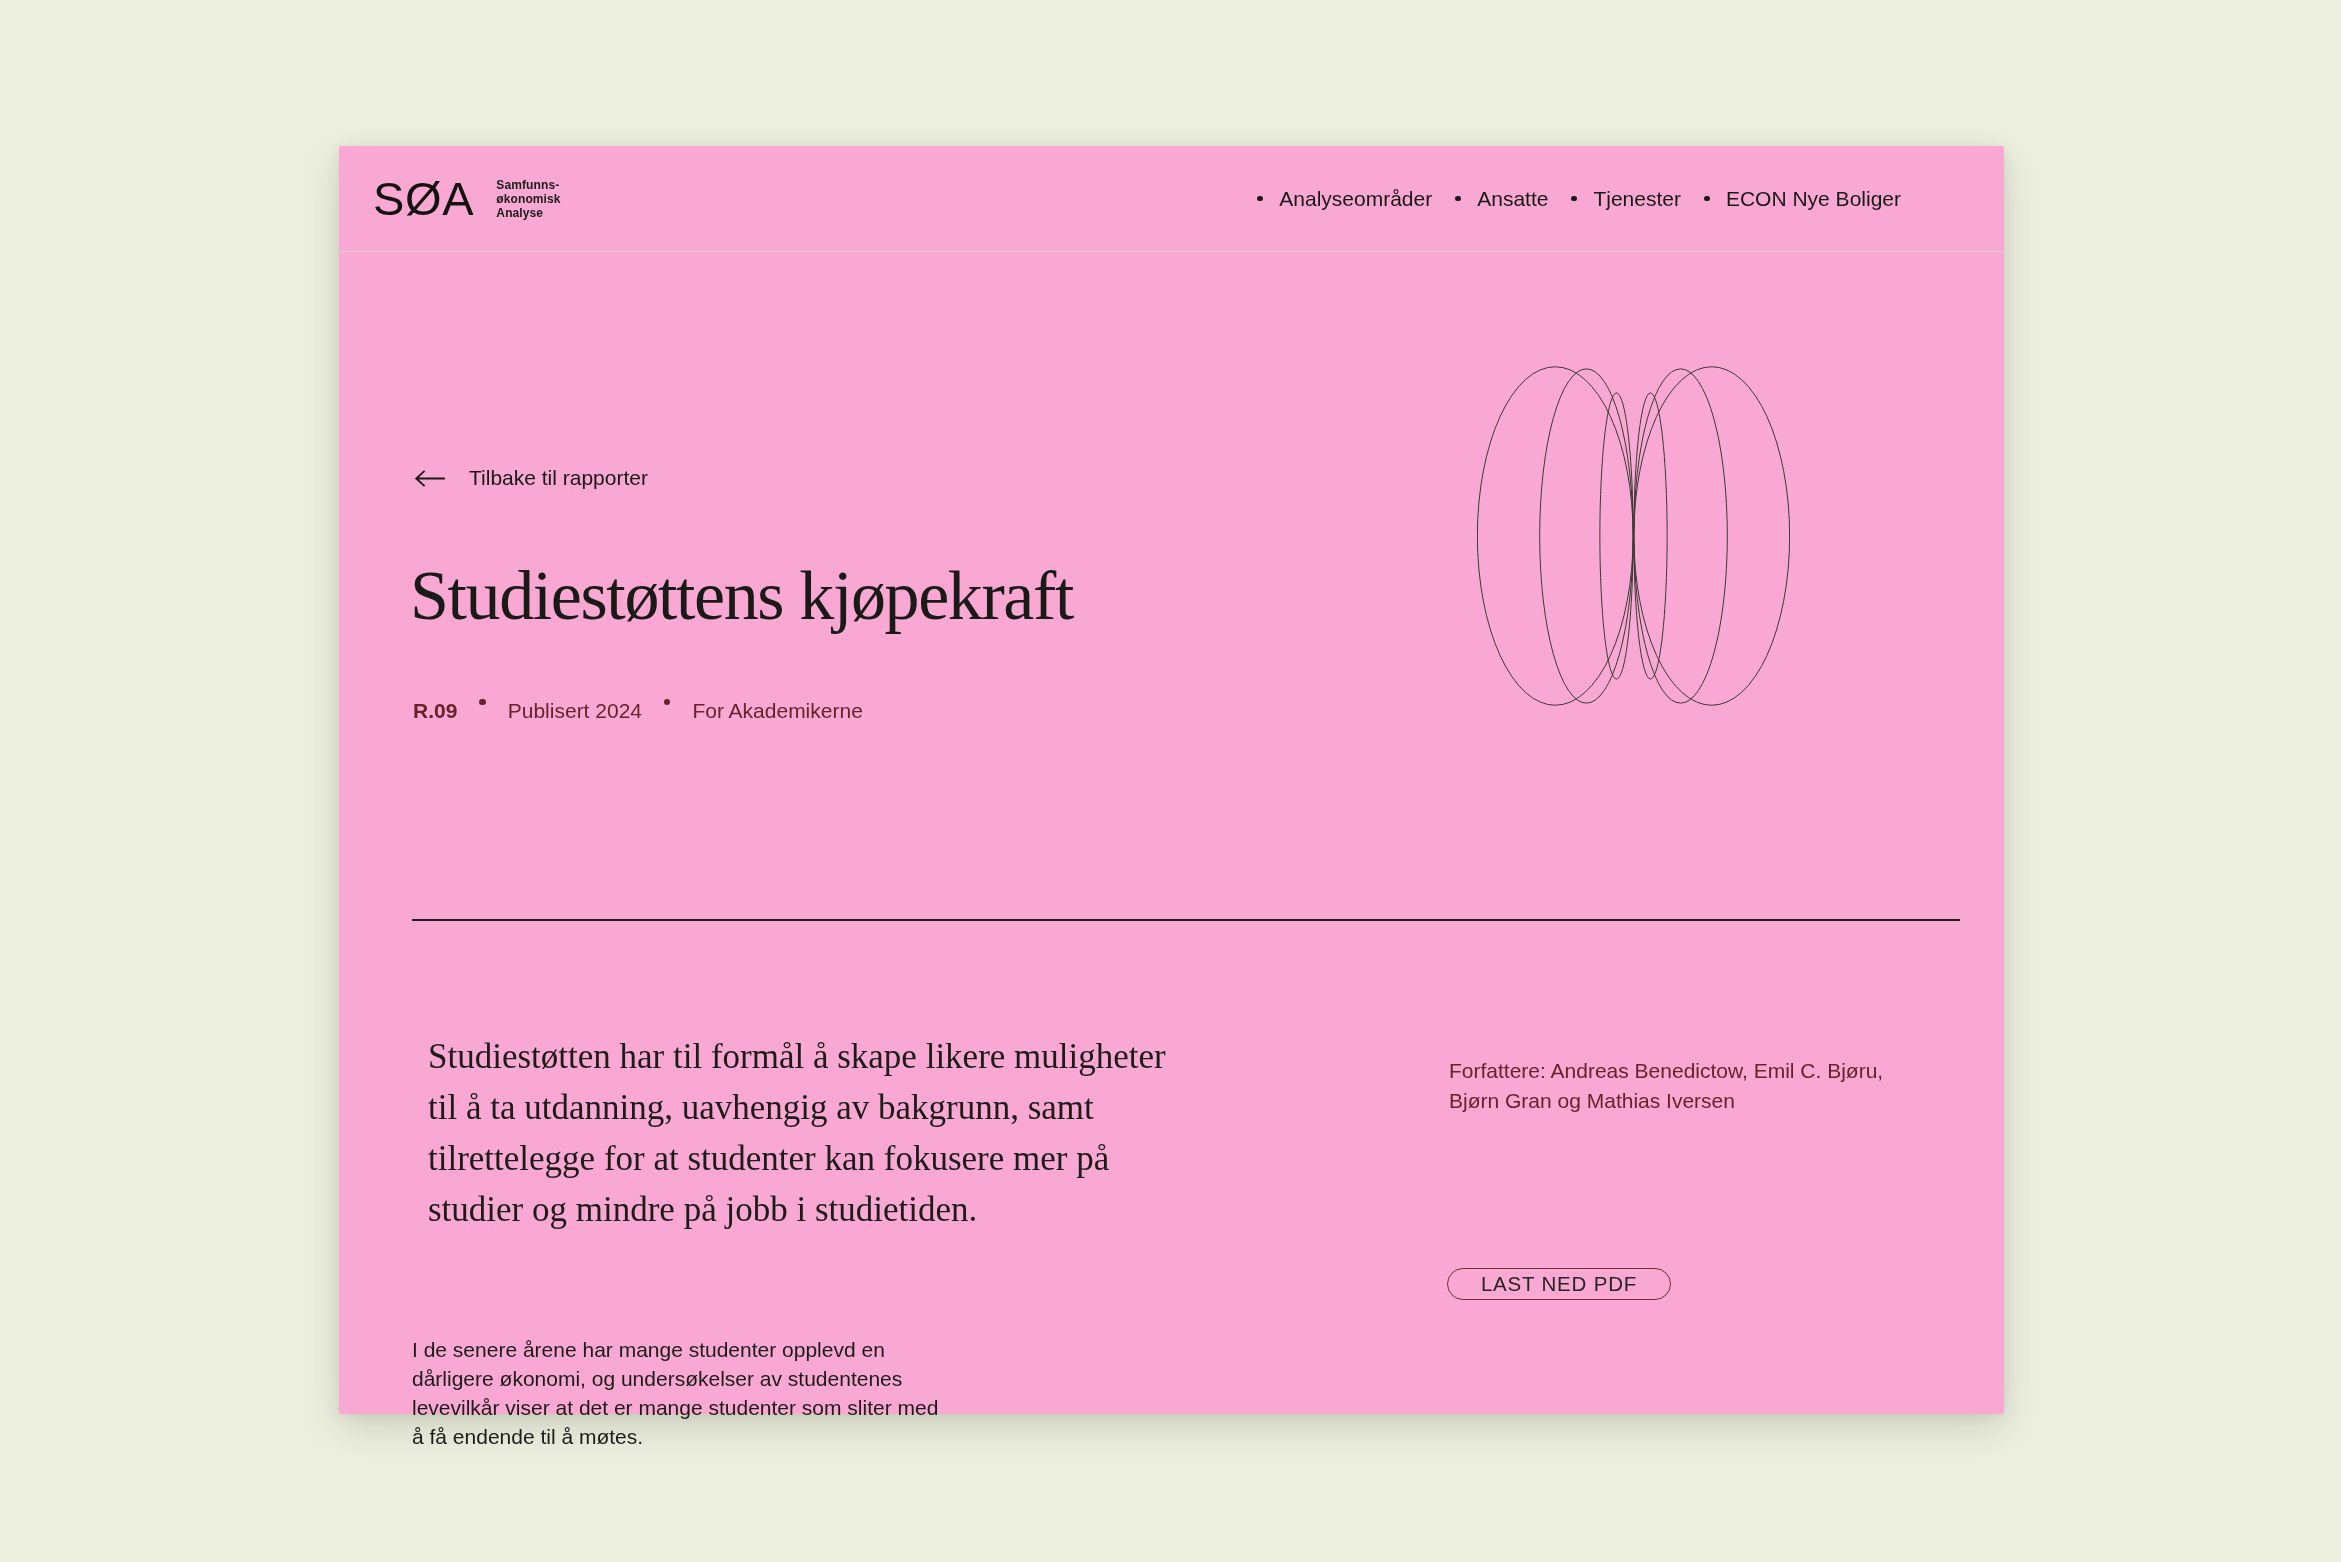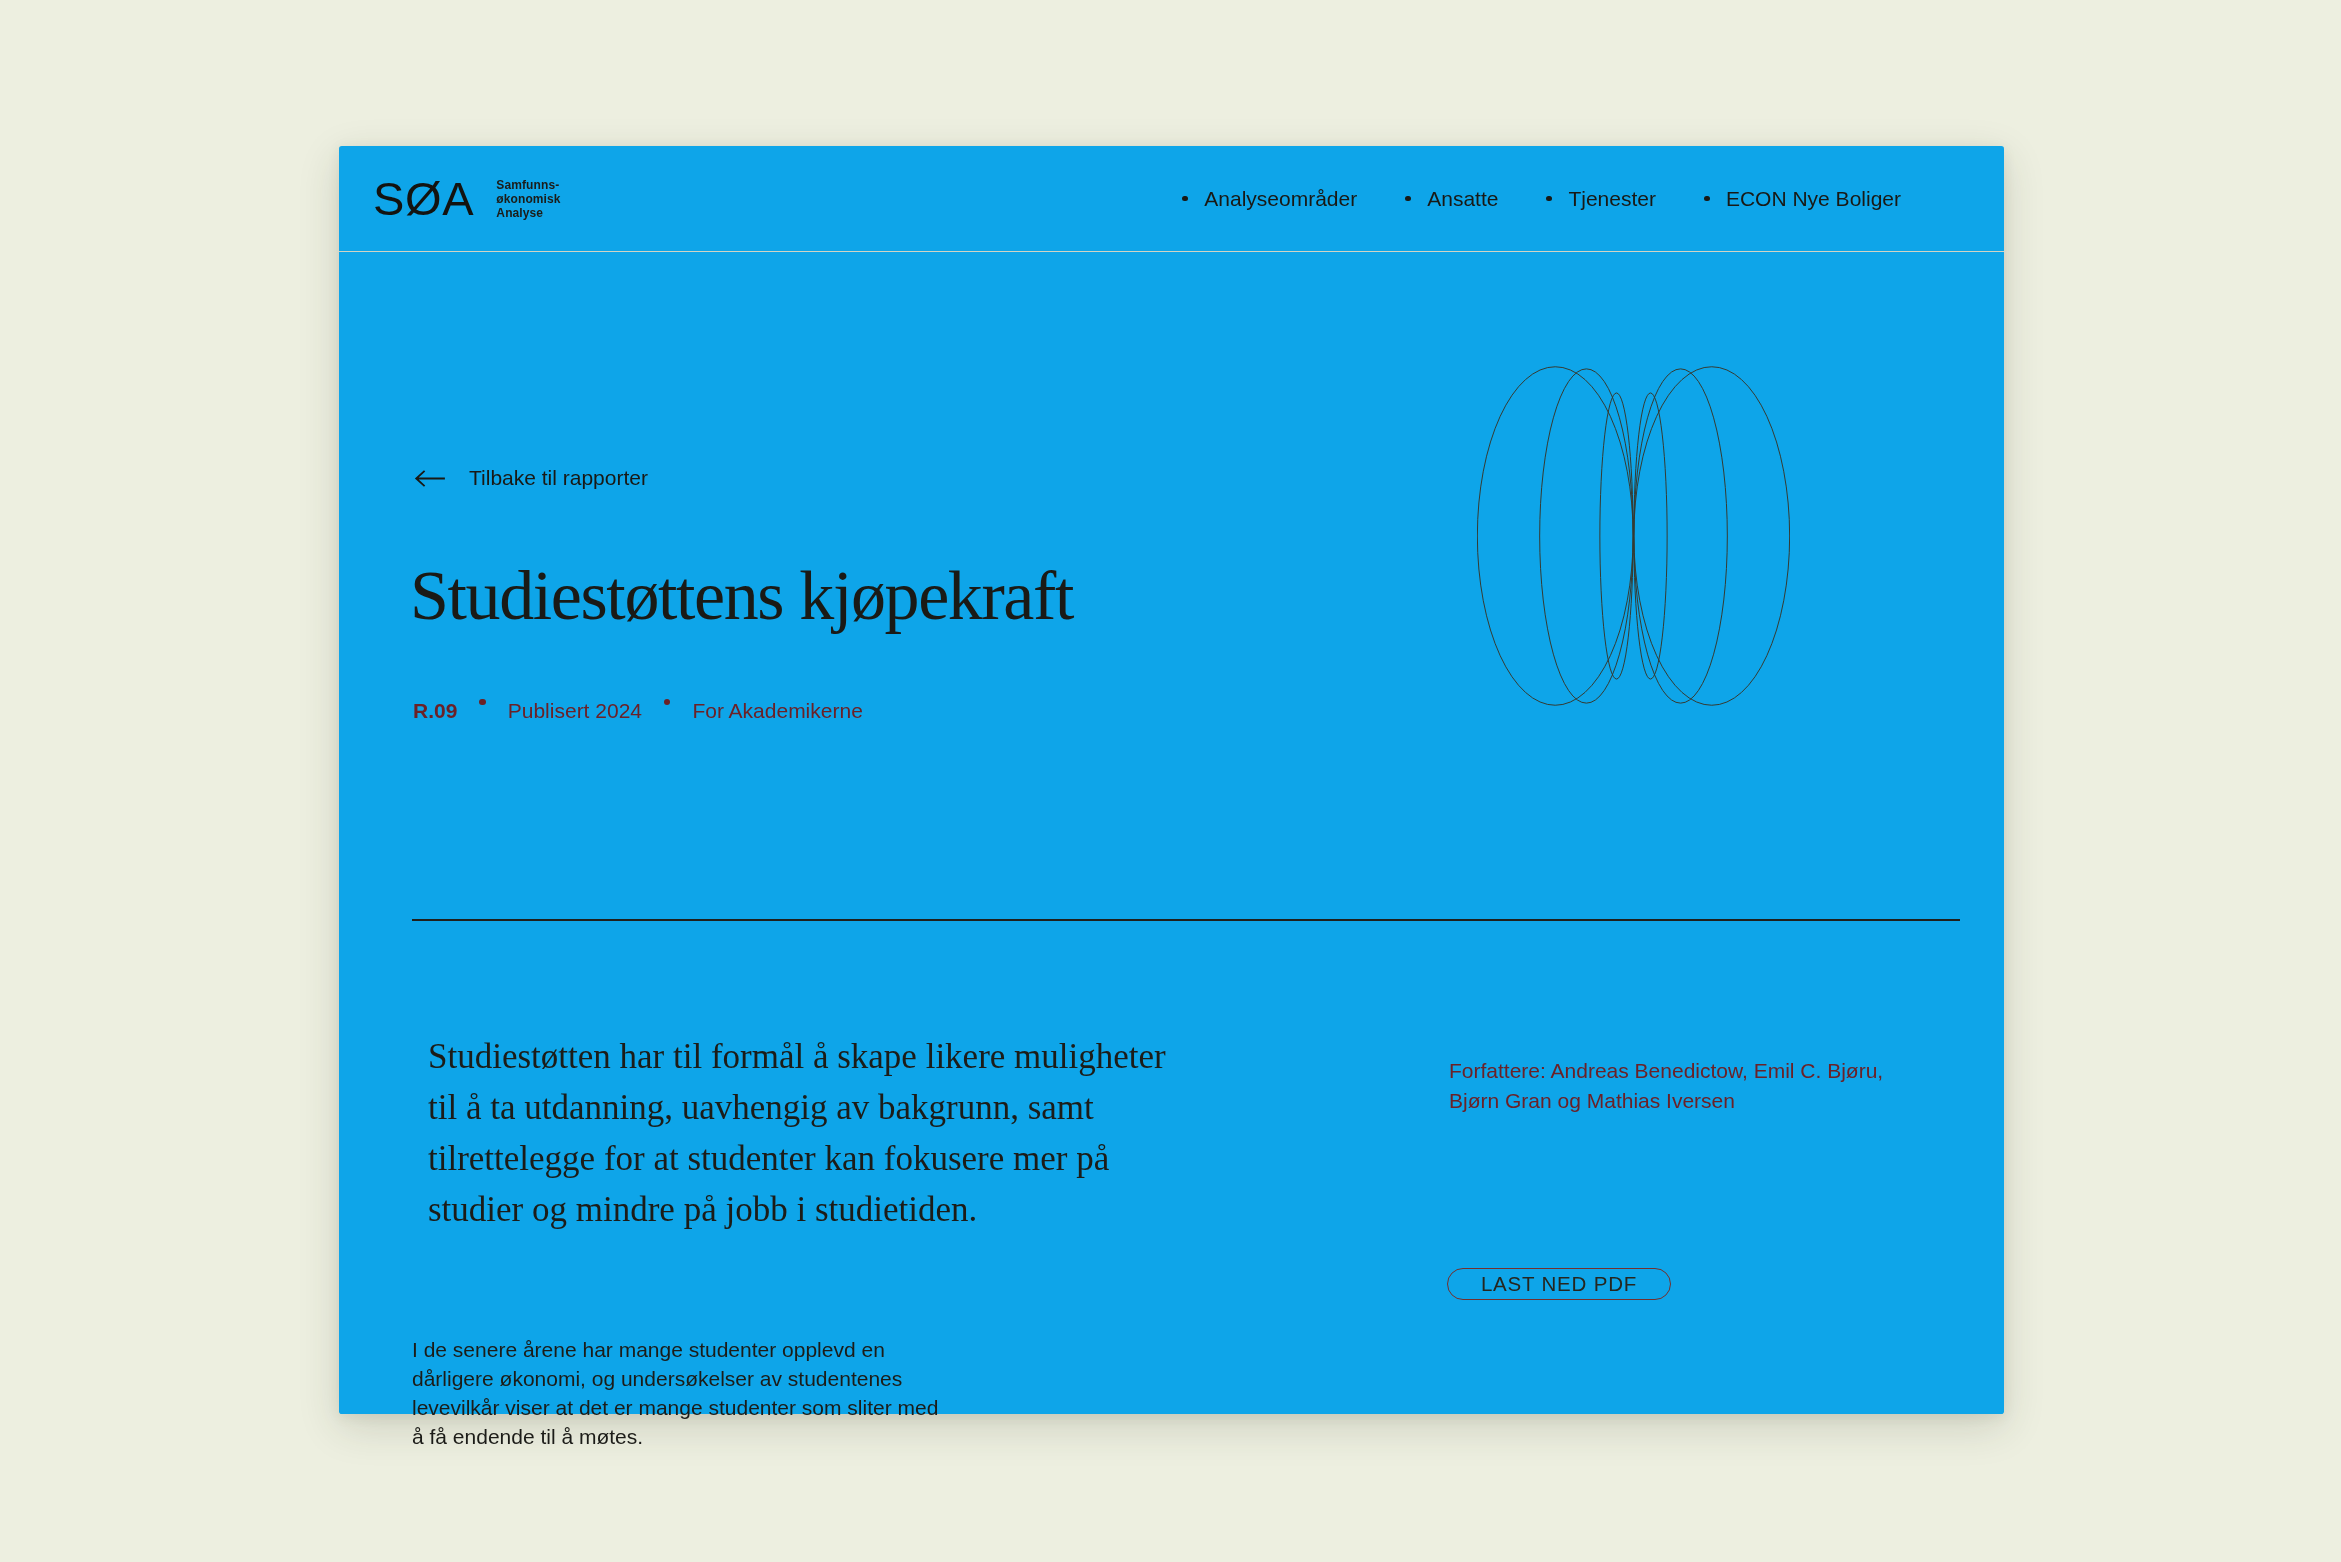--- a/index.html
+++ b/index.html
@@ -9,41 +9,41 @@
     width: 2342px; height: 1562px;
     background: #edefe0;
     font-family: "Liberation Sans", sans-serif;
     color: #1c1c18;
     overflow: hidden;
     position: relative;
   }
   .card {
     position: absolute; left: 339px; top: 146px;
     width: 1665px; height: 1268px;
-    background: #0ea5e9;
+    background: #f9a8d4;
     border-radius: 2.8px;
     box-shadow: 0 12.7px 42px rgba(45, 50, 30, 0.16), 0 2.8px 12.7px rgba(45, 50, 30, 0.08);
   }
   
   .site-header {
     display: flex; justify-content: space-between; align-items: center;
     height: 106px;
     padding: 0 103px 0 34px;
     border-bottom: 1.4px solid #d2d4c4;
   }
   .brand { display: flex; align-items: center; gap: 22px; cursor: pointer; }
   .logo {
     font-size: 47px; line-height: 1; font-weight: 500;
     letter-spacing: 0.7px; color: #131310;
   }
   .tagline {
     font-size: 12px; line-height: 14px; letter-spacing: 0.1px;
     color: #1c1c18; white-space: pre-line; font-weight: bold;
   }
-  .main-nav { display: flex; align-items: center; gap: 48px; }
+  .main-nav { display: flex; align-items: center; gap: 23px; }
   .nav-item {
     display: flex; align-items: center; gap: 16.3px;
     font-size: 21px; color: #191915; text-decoration: none; cursor: pointer;
   }
   .nav-dot { width: 5.7px; height: 5.7px; border-radius: 50%; background: #191915; flex: 0 0 auto; }
   
   .back-link {
     position: absolute; left: 74px; top: 320px;
     display: flex; align-items: center; gap: 23px;
     font-size: 21px; color: #191915; text-decoration: none; cursor: pointer;

